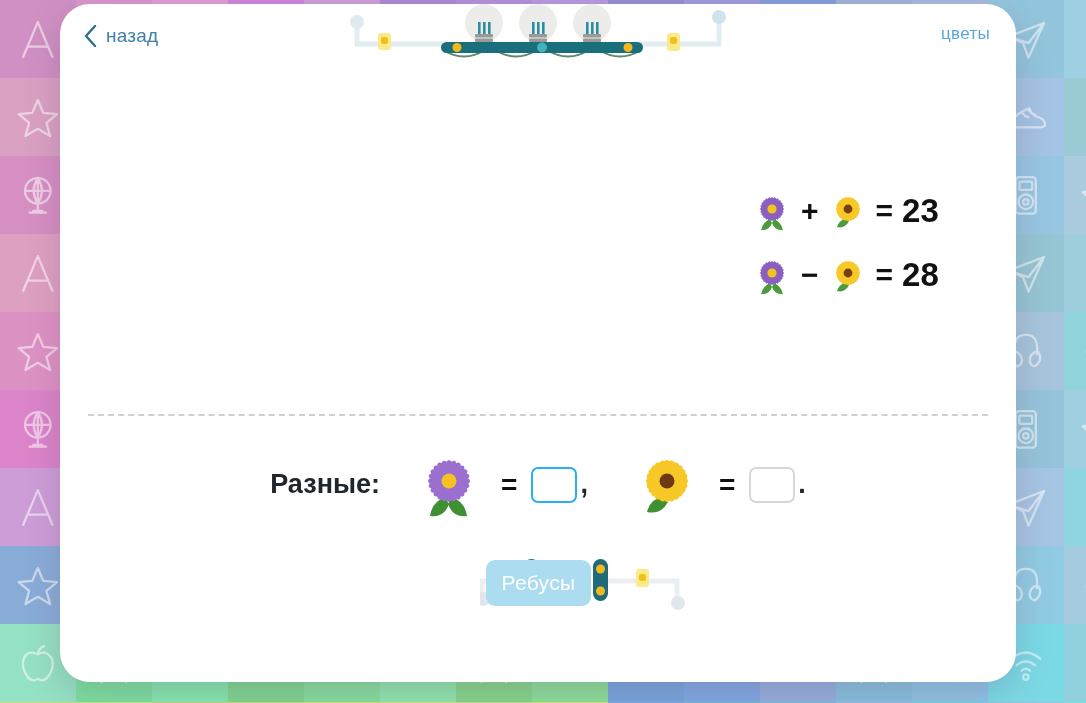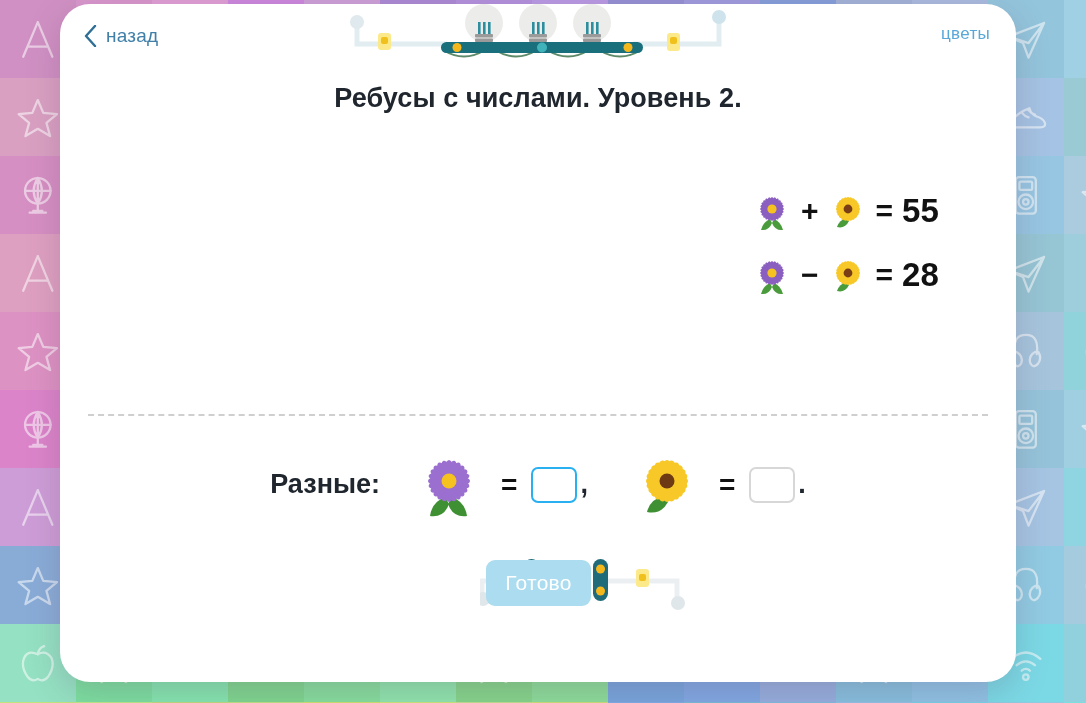--- a/index.html
+++ b/index.html
@@ -950,21 +950,20 @@
         <rect x="94" y="38" width="202" height="11" rx="5.5" fill="#1a6f7c"></rect>
         <circle cx="195" cy="43.5" r="5" fill="#3fb3b9"></circle>
         <circle cx="110" cy="43.5" r="4.5" fill="#f5b81c"></circle>
         <circle cx="281" cy="43.5" r="4.5" fill="#f5b81c"></circle>
       </svg>
     </div>
 
     <button id="exit-btn">цветы</button>
   </div>
 
-  <div id="title">Ребусы с числами. Уровень 2.</div>
 
   <div id="content">
 
     <div id="equations">
 
       <div class="equation">
         <span class="flower">
           <svg viewBox="0 0 44 44">
             <g fill="#4a9b3c">
                 <path d="M20 30 q-7 3 -9 11 q8 1 11 -7z"></path>
@@ -1002,21 +1001,21 @@
               <ellipse cx="22" cy="20" rx="4.4" ry="12" transform="rotate(45 22 20)"></ellipse>
               <ellipse cx="22" cy="20" rx="4.4" ry="12" transform="rotate(75 22 20)"></ellipse>
               <ellipse cx="22" cy="20" rx="4.4" ry="12" transform="rotate(105 22 20)"></ellipse>
               <ellipse cx="22" cy="20" rx="4.4" ry="12" transform="rotate(135 22 20)"></ellipse>
               <ellipse cx="22" cy="20" rx="4.4" ry="12" transform="rotate(165 22 20)"></ellipse>
             </g>
             <circle cx="22" cy="20" r="4.4" fill="#7a3e16"></circle>
           </svg>
         </span>
         <span class="eq">=</span>
-        <span class="val">55</span>
+        <span class="val">23</span>
       </div>
 
       <div class="equation">
         <span class="flower">
           <svg viewBox="0 0 44 44">
             <g fill="#4a9b3c">
                 <path d="M20 30 q-7 3 -9 11 q8 1 11 -7z"></path>
                 <path d="M24 30 q7 3 9 11 q-8 1 -11 -7z"></path>
               </g>
             <g fill="#8a5fc0">
@@ -1138,16 +1137,16 @@
       <svg viewBox="0 0 105 62">
         <path d="M22 28 L92 28 L92 46" stroke="#eceff1" stroke-width="5" fill="none"></path>
         <circle cx="93" cy="50" r="7" fill="#dfe7ea"></circle>
         <rect x="51" y="16" width="13" height="18" rx="3" fill="#fce98a"></rect>
         <rect x="54" y="21" width="7" height="7" rx="2" fill="#f0c01c"></rect>
         <rect x="8" y="6" width="15" height="42" rx="7.5" fill="#1f6b7a"></rect>
         <circle cx="15.5" cy="16" r="4.5" fill="#f5b81c"></circle>
         <circle cx="15.5" cy="38" r="4.5" fill="#f5b81c"></circle>
       </svg>
     </div>
-    <button id="done-btn">Готово</button>
+    <button id="done-btn">Ребусы</button>
   </div>
 
 </div>
 
 </body></html>

